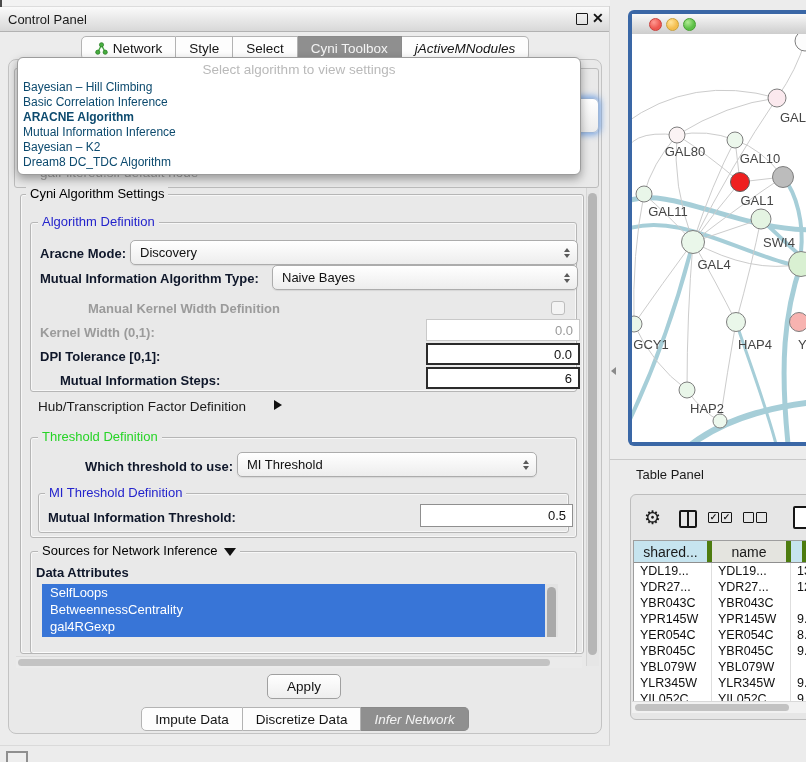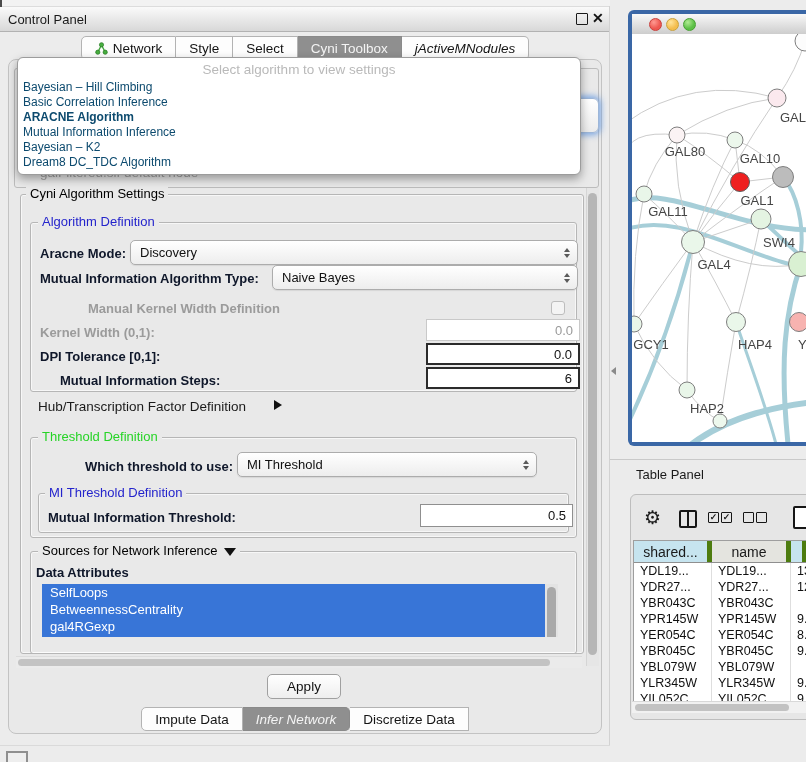--- a/index.html
+++ b/index.html
@@ -237,25 +237,25 @@
       <div class="vsb-thumb"></div>
     </div>
 
   <div class="abs apply-btn">Apply</div>
 
   <div class="abs bottom-tabs">
     <div class="tabstrip">
       <div class="tab first">
           <span>Impute Data</span>
         </div>
+      <div class="tab">
+          <span>Discretize Data</span>
+        </div>
       <div class="tab last sel">
           <span>Infer Network</span>
-        </div>
-      <div class="tab">
-          <span>Discretize Data</span>
         </div>
     </div>
   </div>
 
   <div class="abs dropdown">
     <div class="abs dd-placeholder">Select algorithm to view settings</div>
     <div class="abs dd-item" style="top:22px;">Bayesian – Hill Climbing</div>
     <div class="abs dd-item" style="top:37px;">Basic Correlation Inference</div>
     <div class="abs dd-item bold" style="top:52px;">ARACNE Algorithm</div>
     <div class="abs dd-item" style="top:67px;">Mutual Information Inference</div>

